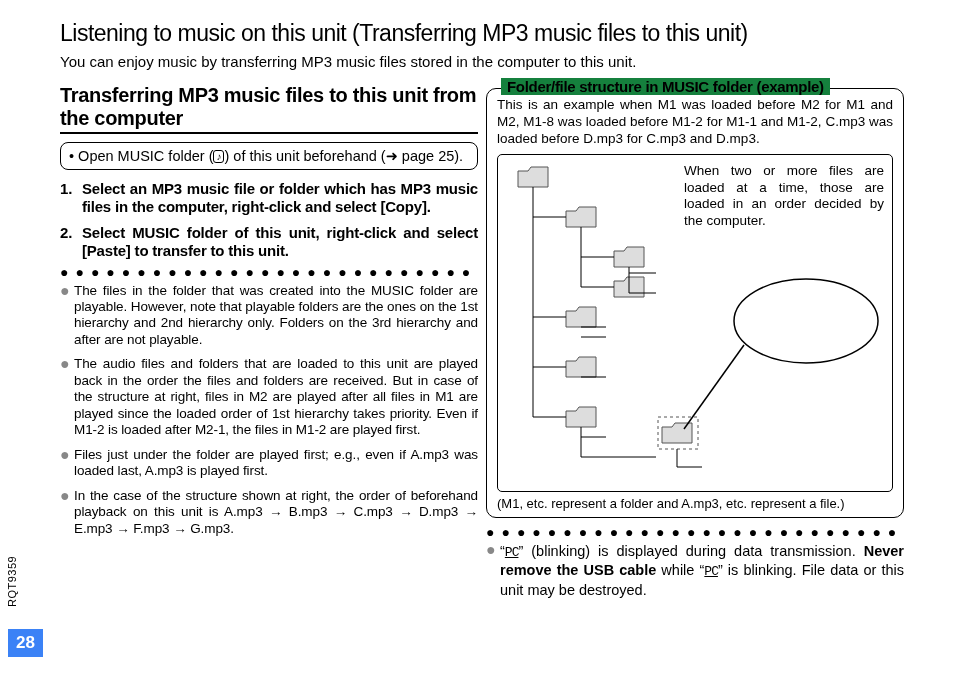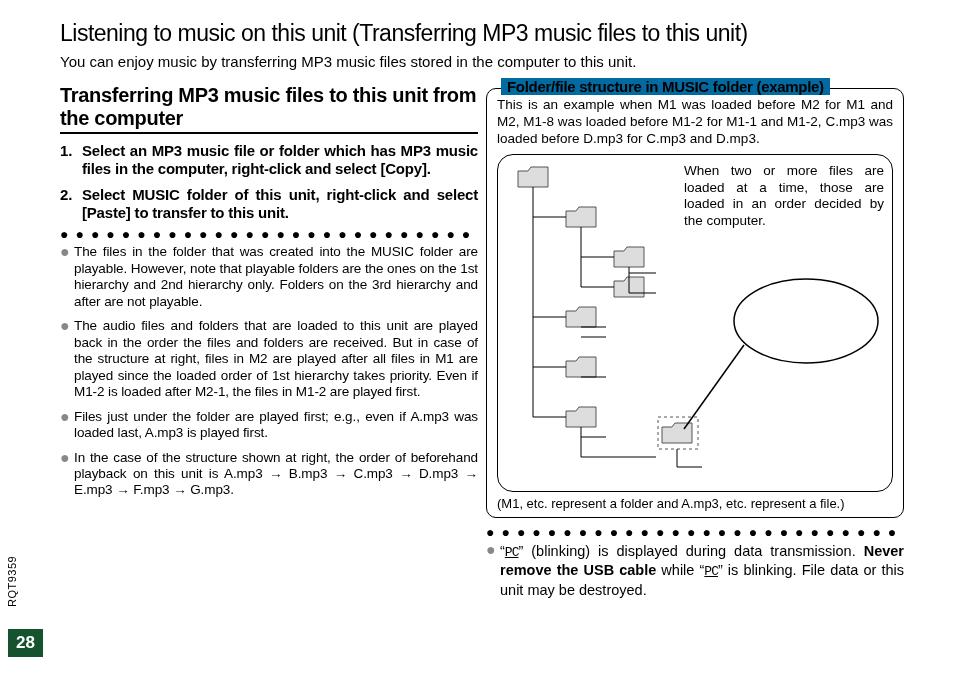--- a/index.html
+++ b/index.html
@@ -95,35 +95,35 @@
     border: 1.5px solid #000;
     border-radius: 10px;
     padding: 8px 10px 6px 10px;
     position: relative;
     margin-top: 4px;
   }
   .fieldset-legend {
     position: absolute;
     top: -11px;
     left: 14px;
-    background: #0369a1;
+    background: #15803d;
     padding: 0 6px;
     font-weight: bold;
     font-size: 15px;
     letter-spacing: -0.3px;
   }
   .example-intro {
     font-size: 13.5px;
     line-height: 1.25;
     text-align: justify;
     margin-bottom: 6px;
   }
   .inner-box {
     border: 1.5px solid #000;
-    border-radius: 16px;
+    border-radius: 5px;
     padding: 6px 8px;
     position: relative;
     height: 338px;
   }
   .inner-note {
     position: absolute;
     top: 8px; right: 8px;
     width: 200px;
     font-size: 13.5px;
     line-height: 1.25;
@@ -159,41 +159,44 @@
     bottom: 70px;
     transform: rotate(-90deg);
     transform-origin: left bottom;
     font-size: 11px;
     letter-spacing: 0.5px;
   }
   .page-number {
     position: absolute;
     left: 8px;
     bottom: 20px;
-    background: #14532d;
+    background: #3b82f6;
     color: #fff;
     font-weight: bold;
     font-size: 17px;
     padding: 4px 8px;
   }
 </style>
 </head>
 <body>
 
 <div class="side-label">RQT9359</div>
 <div class="page-number">28</div>
 
 <h1 class="page-title">Listening to music on this unit (Transferring MP3 music files to this unit)</h1>
 <p class="page-intro">You can enjoy music by transferring MP3 music files stored in the computer to this unit.</p>
 
 <div class="columns">
 
   <div class="col-left">
     <h2 class="section-heading">Transferring MP3 music files to this unit from the computer</h2>
 
+    <div class="open-folder-box">
+      <span>• Open MUSIC folder (</span><span class="small-music-icon">♪</span><span>) of this unit beforehand (➜ page 25).</span>
+    </div>
 
     <div class="steps">
       <div class="step">
         <div class="num">1.</div>
         <div>Select an MP3 music file or folder which has MP3 music files in the computer, right-click and select [Copy].</div>
       </div>
       <div class="step">
         <div class="num">2.</div>
         <div>Select MUSIC folder of this unit, right-click and select [Paste] to transfer to this unit.</div>
       </div>

